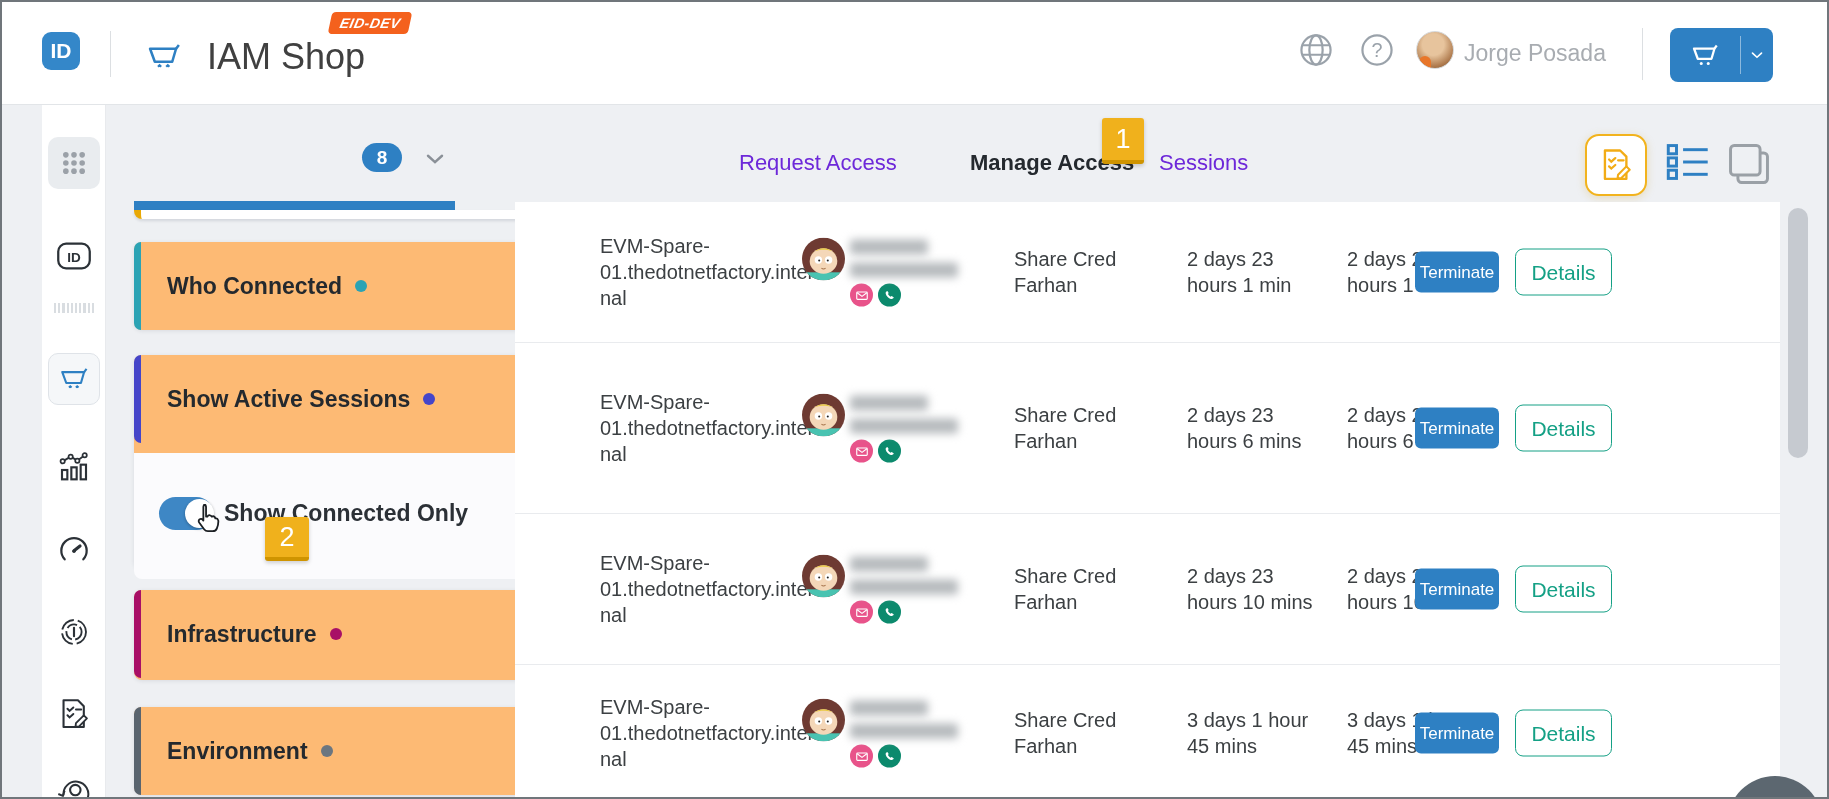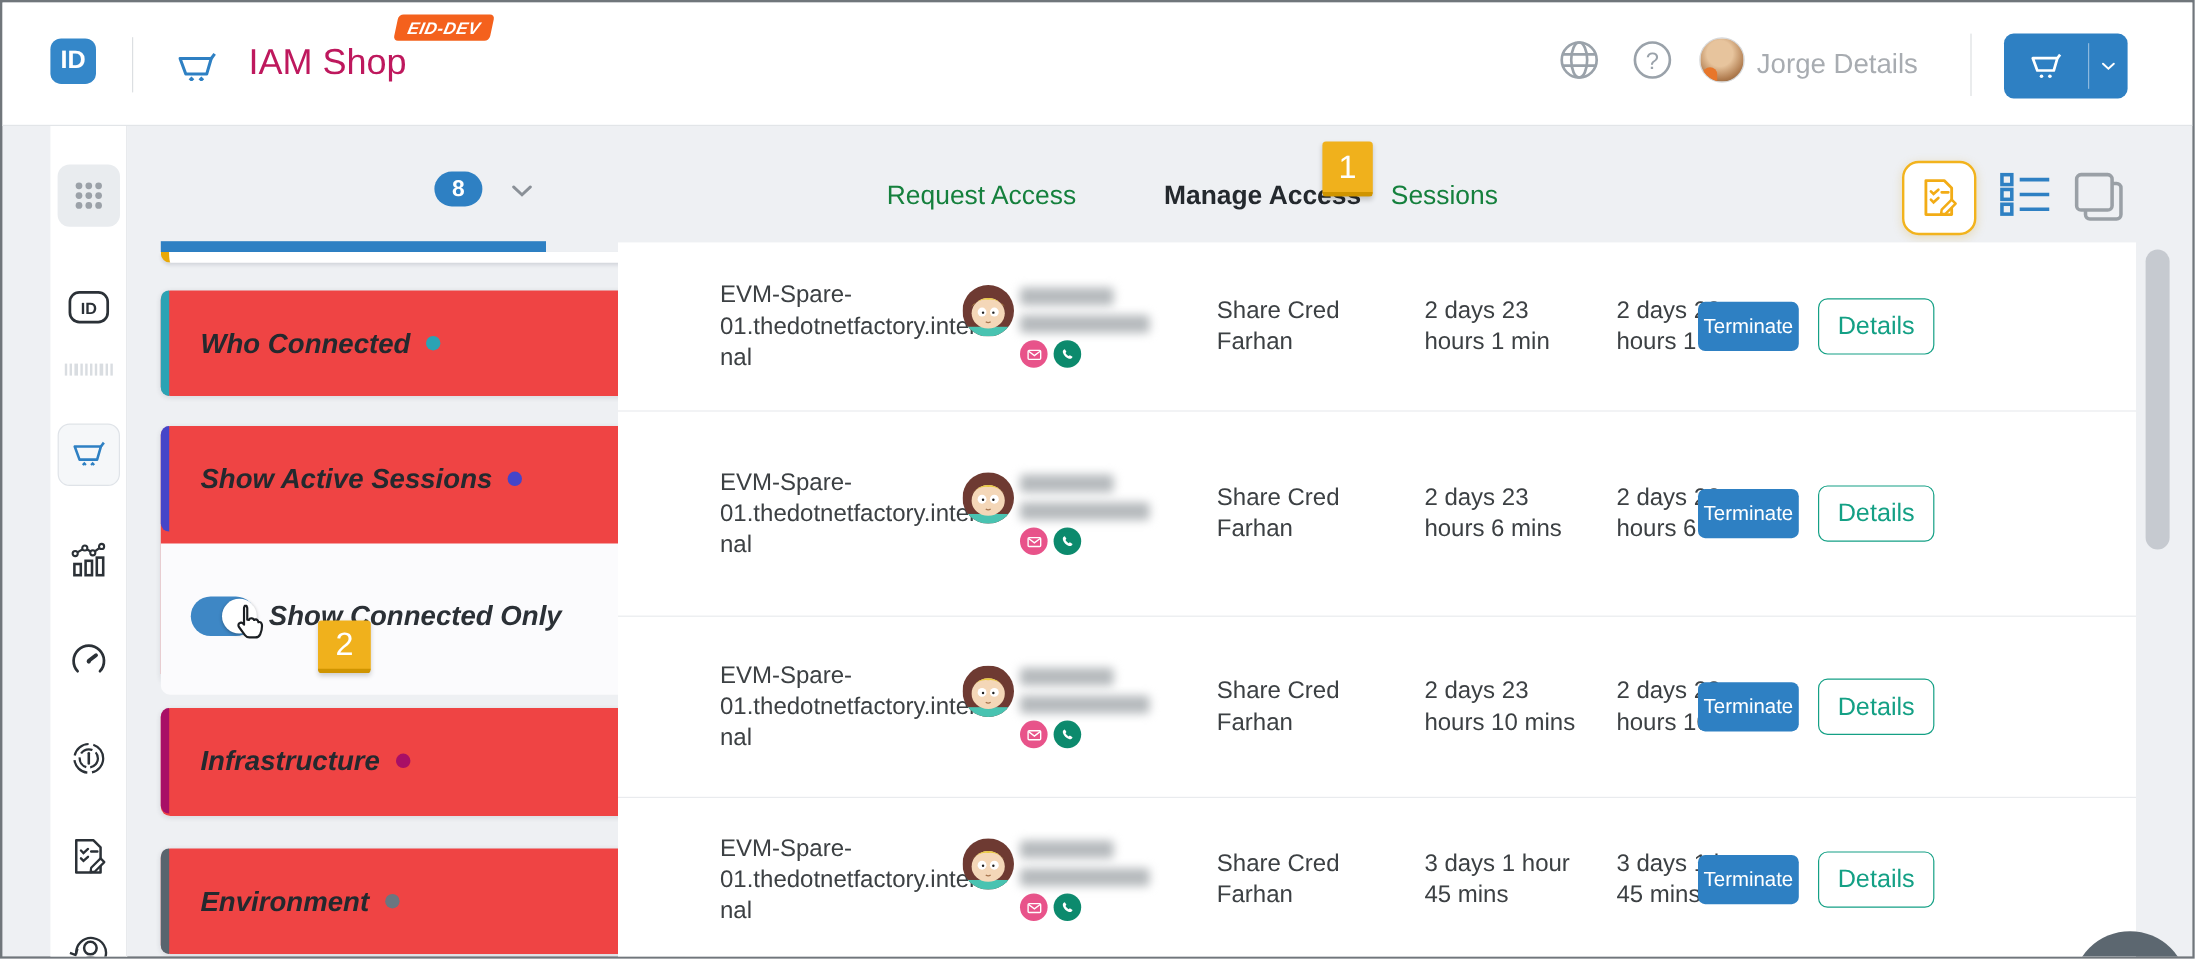--- a/index.html
+++ b/index.html
@@ -8,21 +8,21 @@
            border:2px solid #70767b; overflow:hidden; }
 
   
   .top-header { position:absolute; left:0; top:0; width:100%; height:103px;
                 background:#fff; border-bottom:1px solid #e2e5e8; }
   .app-logo { position:absolute; left:40px; top:30px; width:38px; height:38px;
               background:#3487c9; border-radius:9px; color:#fff; font-weight:bold;
               font-size:21px; display:flex; align-items:center; justify-content:center; }
   .hdr-divider { position:absolute; left:108px; top:29px; width:1px; height:46px; background:#dcdfe2; }
   .brand-cart { position:absolute; left:143px; top:36px; width:38px; height:38px; }
-  .app-title { position:absolute; left:205px; top:34px; font-size:30px; color:#be185d; font-weight:500; }
+  .app-title { position:absolute; left:205px; top:34px; font-size:36px; color:#404040; font-weight:500; }
   .env-badge { position:absolute; left:328px; top:10px; background:#f4611d; color:#fff;
                font-size:14px; font-weight:bold; font-style:italic; padding:3px 10px;
                border-radius:4px; transform:skewX(-12deg); letter-spacing:.5px; }
   .globe-btn { position:absolute; left:1295px; top:29px; width:38px; height:38px; }
   .help-btn  { position:absolute; left:1356px; top:29px; width:38px; height:38px; }
   .hdr-avatar { position:absolute; left:1414px; top:29px; width:38px; height:38px; border-radius:50%;
                 background:radial-gradient(circle at 45% 35%, #e7c49d 0 35%, #b07c4f 70%, #6f4a2a 100%);
                 border:1px solid #d7d9db; overflow:hidden; }
   .hdr-avatar::after { content:""; position:absolute; left:2px; bottom:0; width:12px; height:12px;
                 background:#e8762a; border-radius:50% 50% 0 0; }
@@ -46,39 +46,39 @@
   .dashes i { width:2.5px; height:10px; background:#d9dde1; display:block; }
 
   
   .page-title { position:absolute; left:134px; top:133px; font-size:37px; font-weight:bold; color:#2e80c3; }
   .count-badge { position:absolute; left:360px; top:141px; min-width:40px; height:29px; padding:0 11px;
                  background:#2e80c3; color:#fff; border-radius:15px; font-size:19px; font-weight:bold;
                  display:flex; align-items:center; justify-content:center; }
   .title-chevron { position:absolute; left:420px; top:144px; width:26px; height:26px; cursor:pointer; }
   .computers-underline { position:absolute; left:132px; top:199px; width:321px; height:9px; background:#2e80c3; }
 
-  .tab { position:absolute; top:148px; font-size:22px; color:#15803d; cursor:pointer; white-space:nowrap; }
+  .tab { position:absolute; top:148px; font-size:22px; color:#6d28d9; cursor:pointer; white-space:nowrap; }
   .tab.active { color:#24292e; font-weight:bold; }
   .tab-underline { position:absolute; left:948px; top:204px; width:162px; height:8px; background:#2e80c3; }
 
   .annot { position:absolute; background:#f0b11c; color:#fff; font-size:27px;
            display:flex; align-items:center; justify-content:center;
            border-radius:3px; border-bottom:4px solid #cf9400; box-shadow:0 2px 4px rgba(0,0,0,.18); }
   .annot.a1 { left:1100px; top:116px; width:42px; height:46px; }
   .annot.a2 { left:263px; top:515px; width:44px; height:44px; }
 
   .viewtile { position:absolute; left:1583px; top:132px; width:62px; height:62px; background:#fff;
               border:2px solid #f2b31d; border-radius:14px; display:flex; align-items:center;
               justify-content:center; cursor:pointer; box-shadow:0 2px 8px rgba(210,160,30,.25); }
   .listview { position:absolute; left:1663px; top:140px; width:46px; height:44px; cursor:pointer; }
   .cardview { position:absolute; left:1723px; top:138px; width:48px; height:48px; cursor:pointer; }
 
   
-  .fcard { position:absolute; left:132px; width:437px; background:#ef4444; border-radius:8px;
-           box-shadow:0 1px 4px rgba(25,35,55,.10); cursor:pointer;font-style:italic; }
+  .fcard { position:absolute; left:132px; width:437px; background:#fdba74; border-radius:8px;
+           box-shadow:0 1px 4px rgba(25,35,55,.10); cursor:pointer; }
   .fcard .head { position:relative; height:88px; display:flex; align-items:center; padding-left:33px; }
   .fcard .accent { position:absolute; left:0; top:0; bottom:0; width:7px; border-radius:8px 0 0 8px; }
   .fcard .flabel { font-size:23px; font-weight:600; color:#24292e; }
   .fcard .fdot { width:12px; height:12px; border-radius:50%; margin-left:13px; }
   .fcard .fchev { position:absolute; right:32px; top:33px; width:24px; height:24px; }
   .card-remnant { position:absolute; left:132px; top:208px; width:437px; height:9px; background:#fff;
                   border-radius:0 0 8px 8px; border-left:7px solid #e9a906; box-shadow:0 2px 3px rgba(25,35,55,.12); }
 
   .fc1 { top:240px; height:88px; }
   .fc2 { top:353px; height:214px; }
@@ -155,21 +155,21 @@
         <path d="M3.4 9h17.2M3.4 15h17.2" stroke="#9aa2aa" stroke-width="1.4" fill="none"></path>
       </svg>
     </div>
     <div class="help-btn">
       <svg viewBox="0 0 24 24" width="38" height="38">
         <circle cx="12" cy="12" r="9.2" fill="none" stroke="#9aa2aa" stroke-width="1.4"></circle>
         <text x="12" y="16.5" font-size="12.5" text-anchor="middle" fill="#9aa2aa">?</text>
       </svg>
     </div>
     <div class="hdr-avatar"></div>
-    <div class="user-name">Jorge Details</div>
+    <div class="user-name">Jorge Posada</div>
     <div class="hdr-divider2"></div>
 
     <button class="cart-button">
       <span class="cpart">
         <svg viewBox="0 0 24 24" width="30" height="30">
           <path d="M3.2 6.8h16.4l-2.4 8.2H6.2z" fill="none" stroke="#fff" stroke-width="1.8" stroke-linejoin="round"></path>
           <path d="M19.6 6.8l1.8-2.4" stroke="#fff" stroke-width="1.8" fill="none"></path>
           <circle cx="9" cy="18.8" r="1.2" fill="#fff"></circle>
             <circle cx="14.6" cy="18.8" r="1.2" fill="#fff"></circle>
         </svg>

